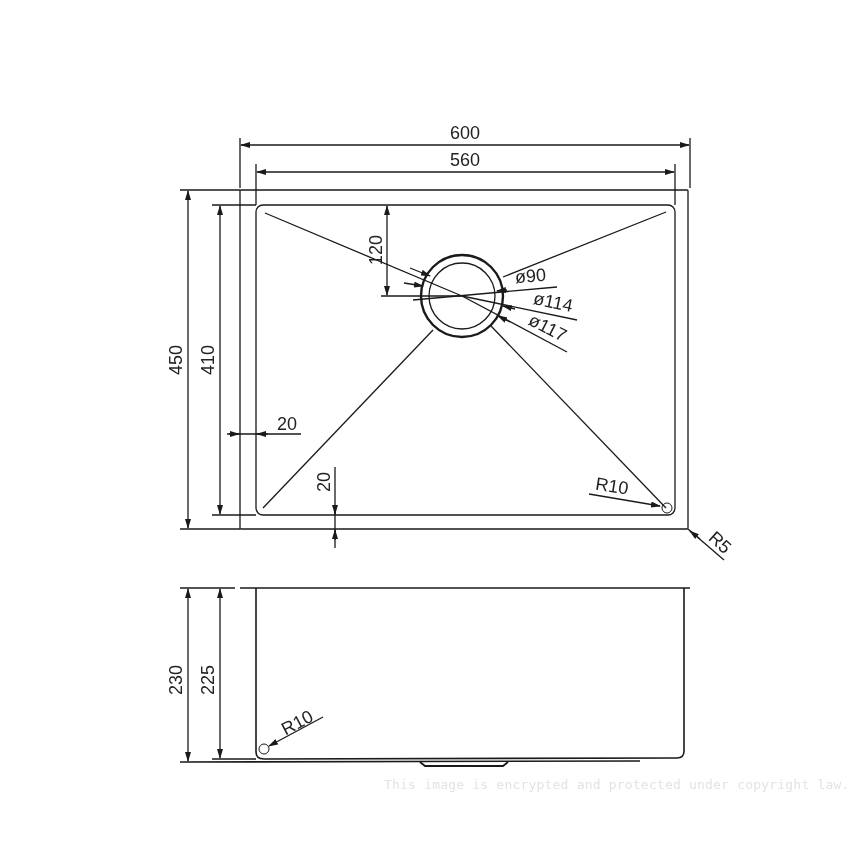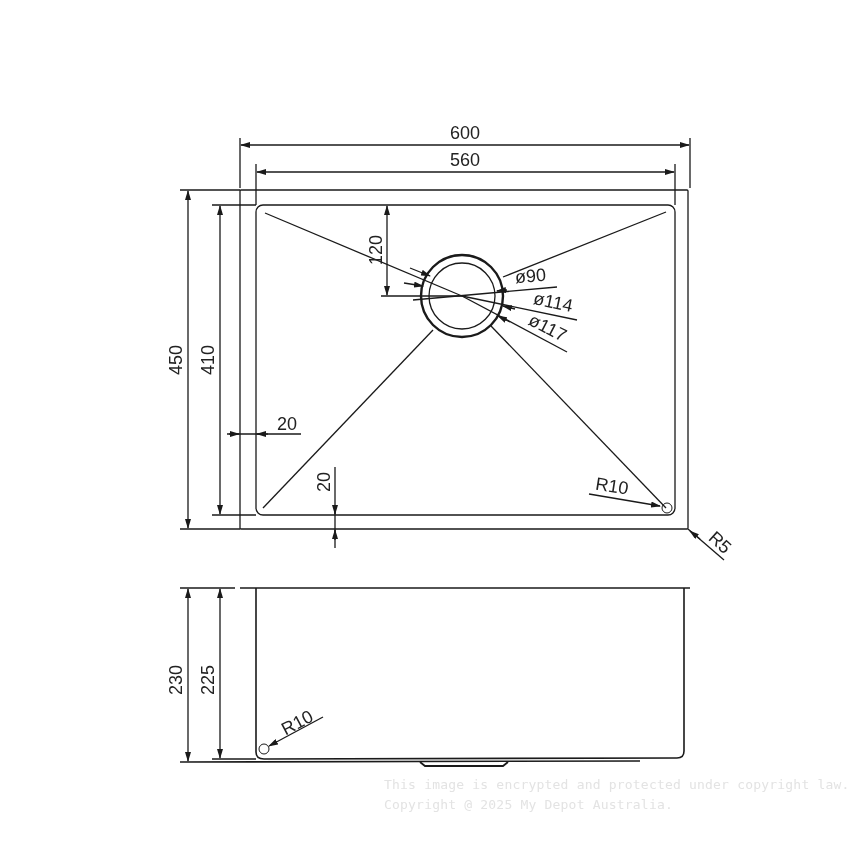--- a/index.html
+++ b/index.html
@@ -101,15 +101,14 @@
   <text class="dimtext" transform="translate(531,282) rotate(-5)" text-anchor="middle">ø90</text>
   <text class="dimtext" transform="translate(552,308) rotate(12)" text-anchor="middle">ø114</text>
   <text class="dimtext" transform="translate(545,333) rotate(27)" text-anchor="middle">ø117</text>
   <text class="dimtext" transform="translate(611,492) rotate(9)" text-anchor="middle">R10</text>
   <text class="dimtext" transform="translate(716,547) rotate(42)" text-anchor="middle">R5</text>
   <text class="dimtext" transform="translate(182,680) rotate(-90)" text-anchor="middle">230</text>
   <text class="dimtext" transform="translate(214,680) rotate(-90)" text-anchor="middle">225</text>
   <text class="dimtext" transform="translate(300,728) rotate(-28)" text-anchor="middle">R10</text>
 </svg>
 
-<div class="wm" style="top:797px;">Copyright @ 2025 My Depot Australia.</div>
 <div class="wm" style="top:777px;">This image is encrypted and protected under copyright law.</div>
 </div>
 
 </body></html>

